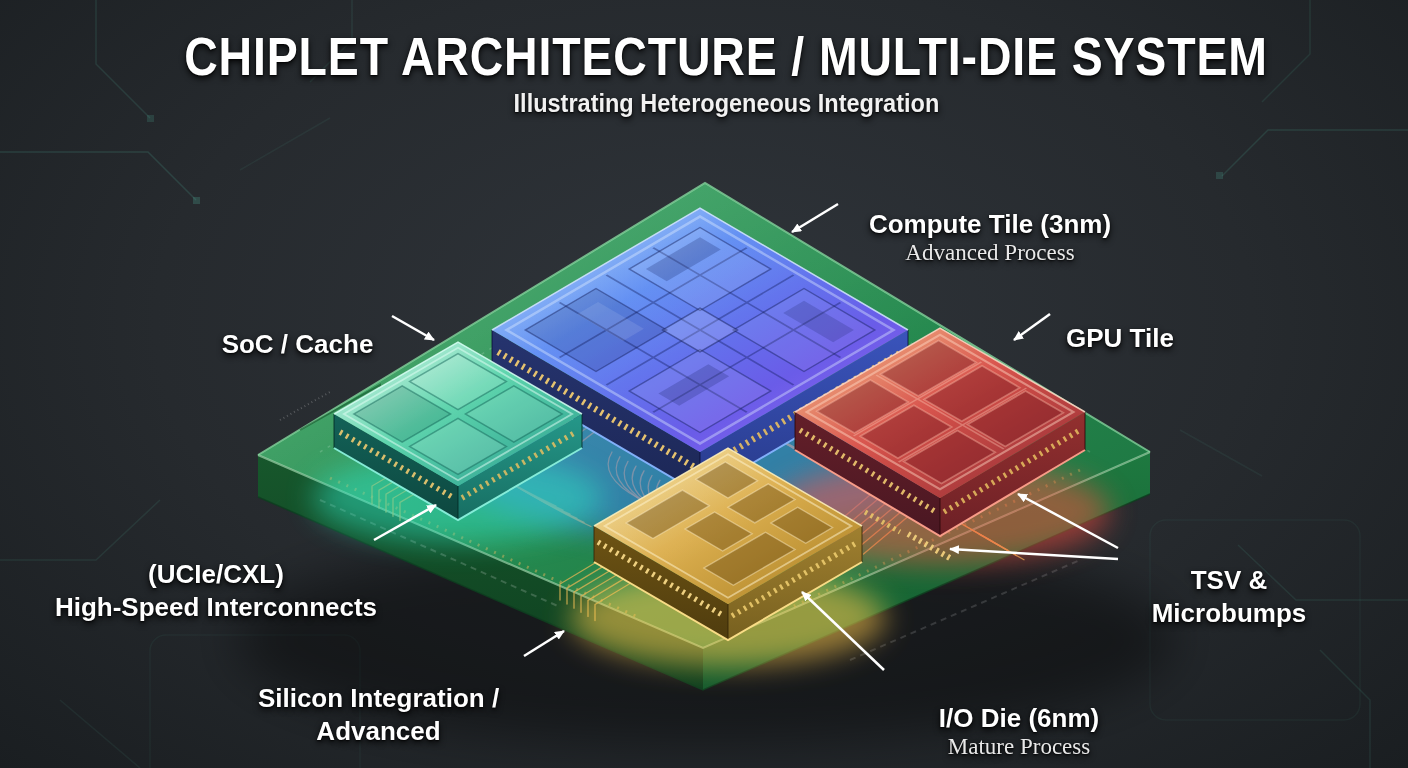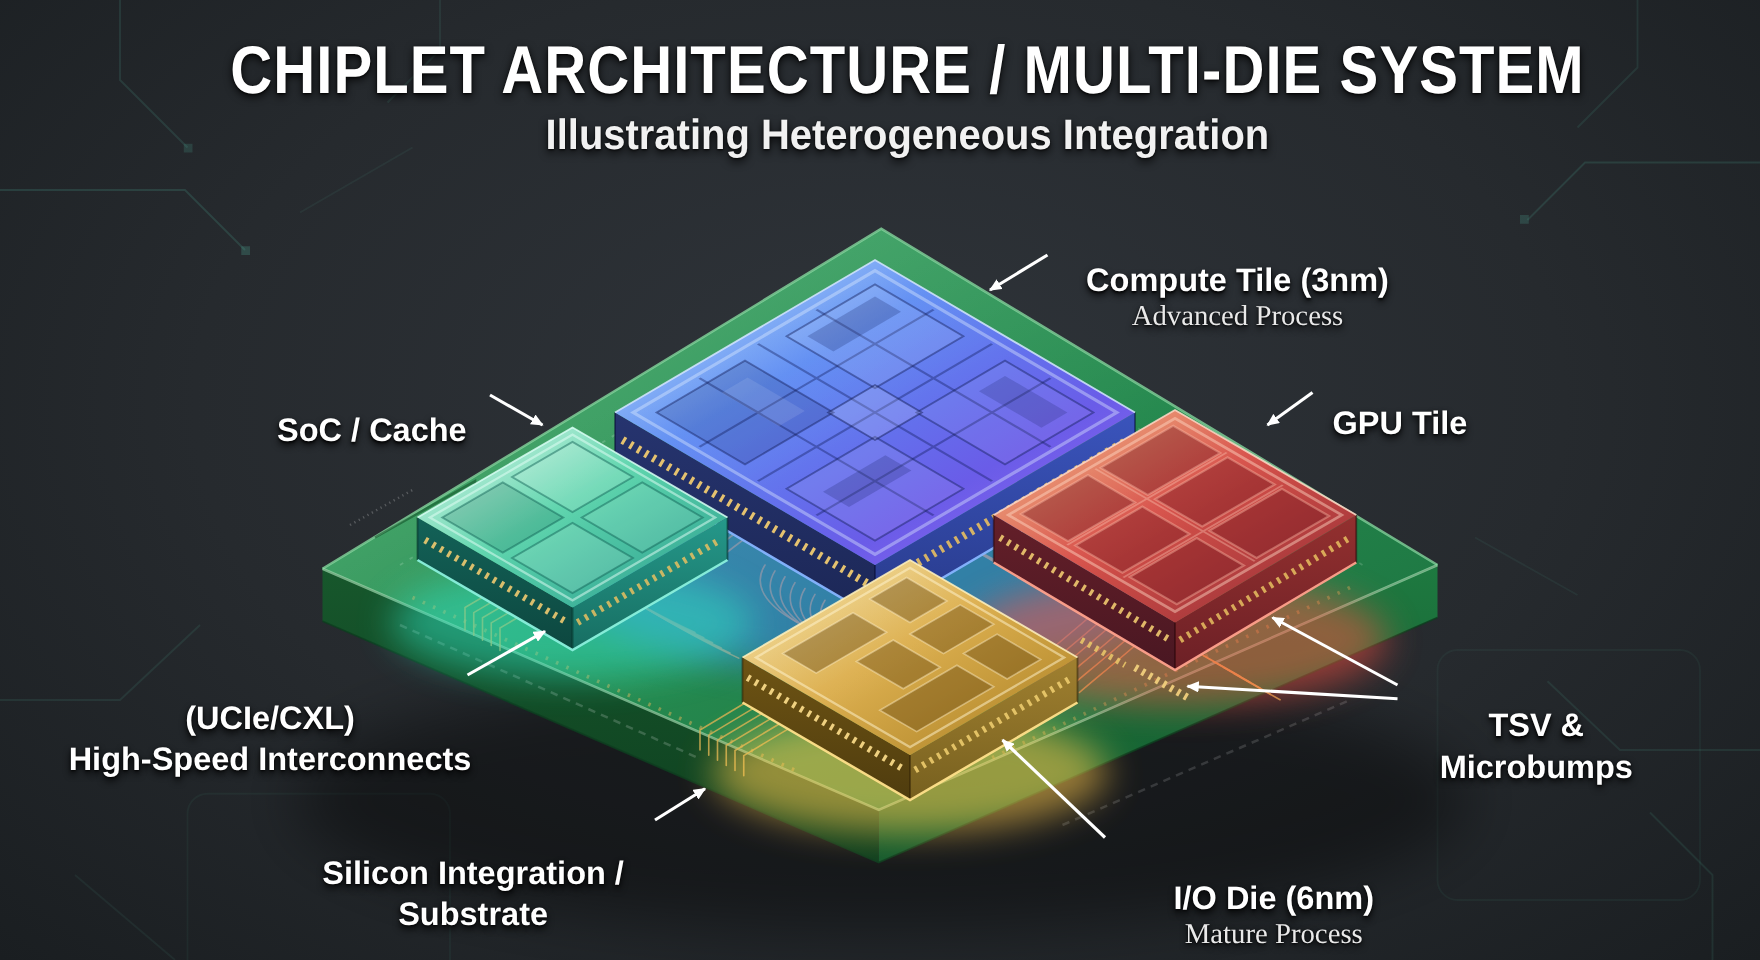--- a/index.html
+++ b/index.html
@@ -7,21 +7,21 @@
   body { font-family:"Liberation Sans", sans-serif; }
   .stage {
     position:relative; width:1408px; height:768px;
     background:radial-gradient(ellipse at 50% 42%, #2f343a 0%, #262a2e 55%, #1a1e21 100%);
   }
   svg.scene { position:absolute; left:0; top:0; width:1408px; height:768px; }
   .hdr { position:absolute; top:28px; left:0; right:0; text-align:center; color:#fff;
          text-shadow:0 3px 7px rgba(0,0,0,.85), 0 1px 2px rgba(0,0,0,.9);padding-left:44px; }
   .hdr h1 { font-size:54px; line-height:56px; font-weight:700; }
   .hdr h1 span { display:inline-block; transform:scaleX(.86); transform-origin:center; letter-spacing:1px; white-space:nowrap; }
-  .hdr .sub { margin-top:5px; font-size:34px; font-weight:600; color:#f1f1f1; }
+  .hdr .sub { margin-top:5px; font-size:25px; font-weight:600; color:#f1f1f1; }
   .hdr .sub span { display:inline-block; transform:scaleX(.94); transform-origin:center; white-space:nowrap; }
   .callout { position:absolute; color:#fff;
              text-shadow:0 3px 6px rgba(0,0,0,.9), 0 1px 2px rgba(0,0,0,.85);margin-top:36px; }
   .center { text-align:center; }
   .leftal { text-align:center; }
   .c-title, .c-line { font-size:26px; font-weight:700; line-height:33px; white-space:nowrap; }
   .c-sub { font-size:23px; font-weight:400; line-height:24px; color:#e9e9e9; white-space:nowrap;font-family:Liberation Serif, serif; }
   #traces path { fill:none; stroke:#d9b254; stroke-width:1.3; opacity:.8; stroke-linecap:round; }
 </style>
 </head>
@@ -333,21 +333,21 @@
   <div class="c-title">SoC / Cache</div>
 </div>
 
 <div class="callout center" style="left:16px; top:522px; width:400px;">
   <div class="c-line">(UCIe/CXL)</div>
   <div class="c-line">High-Speed Interconnects</div>
 </div>
 
 <div class="callout center" style="left:206px; top:646px; width:345px;">
   <div class="c-line">Silicon Integration /</div>
-  <div class="c-line">Substrate</div>
+  <div class="c-line">Advanced</div>
 </div>
 
 <div class="callout leftal" style="left:884px; top:666px; width:270px;">
   <div class="c-title">I/O Die (6nm)</div>
   <div class="c-sub">Mature Process</div>
 </div>
 
 <div class="callout leftal" style="left:1124px; top:528px; width:210px;">
   <div class="c-line">TSV &amp;</div>
   <div class="c-line">Microbumps</div>

